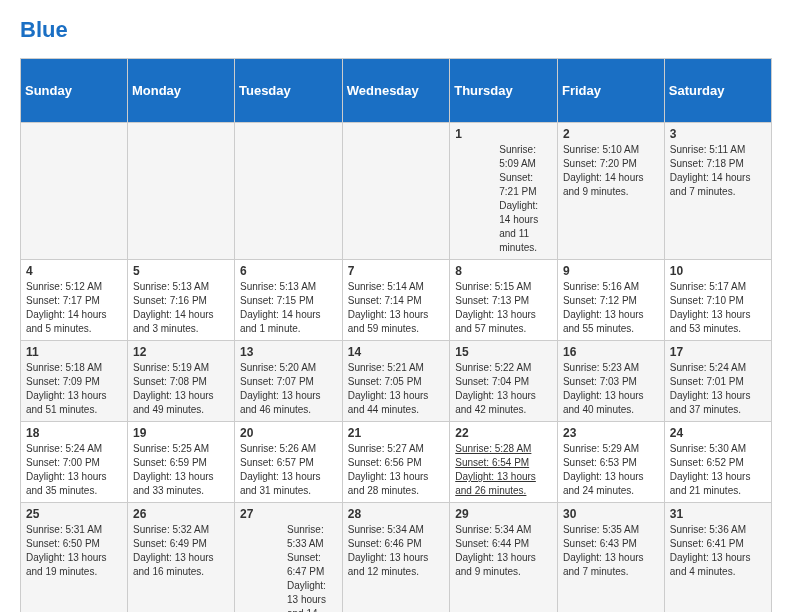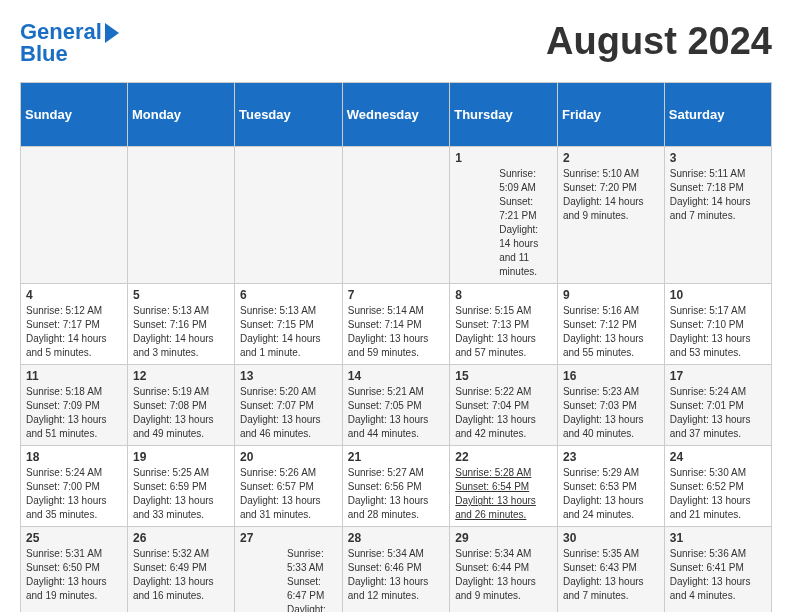--- a/index.html
+++ b/index.html
@@ -84,31 +84,24 @@
     td.empty {
       background: #f9f9f9;
     }
   </style>
 </head>
 <body>
 
 <div class="header">
   <div class="logo">
     <div>
-      <div style="display:flex; align-items:center;">
-        <div style="font-size:22px; font-weight:bold; color:#333; line-height:1.1;">
-          <span style="color:#1a6fc4;">General</span>
-        </div>
-        <div class="logo-arrow"></div>
-      </div>
       <div style="font-size:22px; font-weight:bold; color:#1a6fc4; line-height:1.1; margin-top:-2px;">Blue</div>
     </div>
   </div>
   <div class="title-area">
-    <div class="month-title">August 2024</div>
   </div>
 </div>
 
 <table>
   <thead>
     <tr>
     <th>Sunday</th>
         <th>Monday</th>
         <th>Tuesday</th>
         <th>Wednesday</th>

